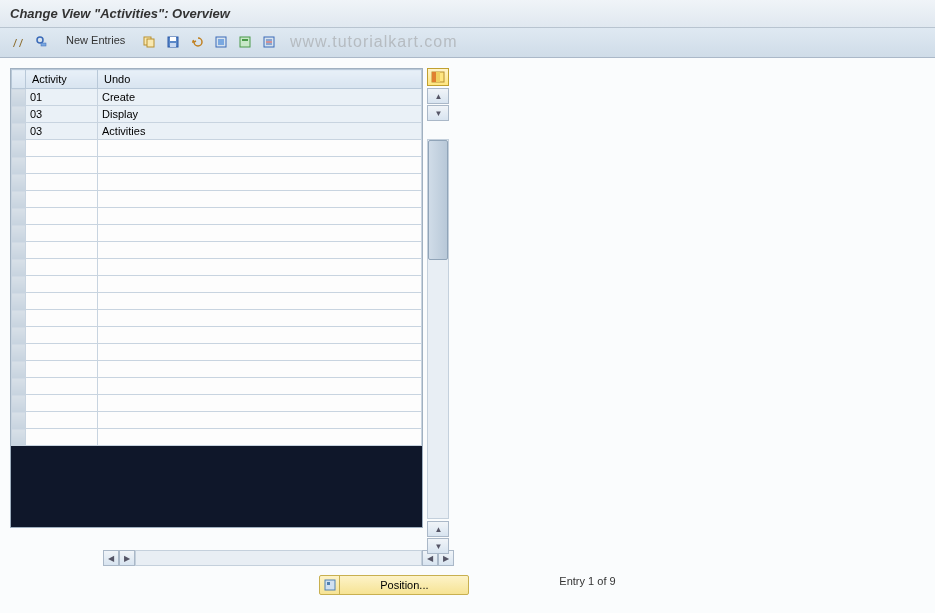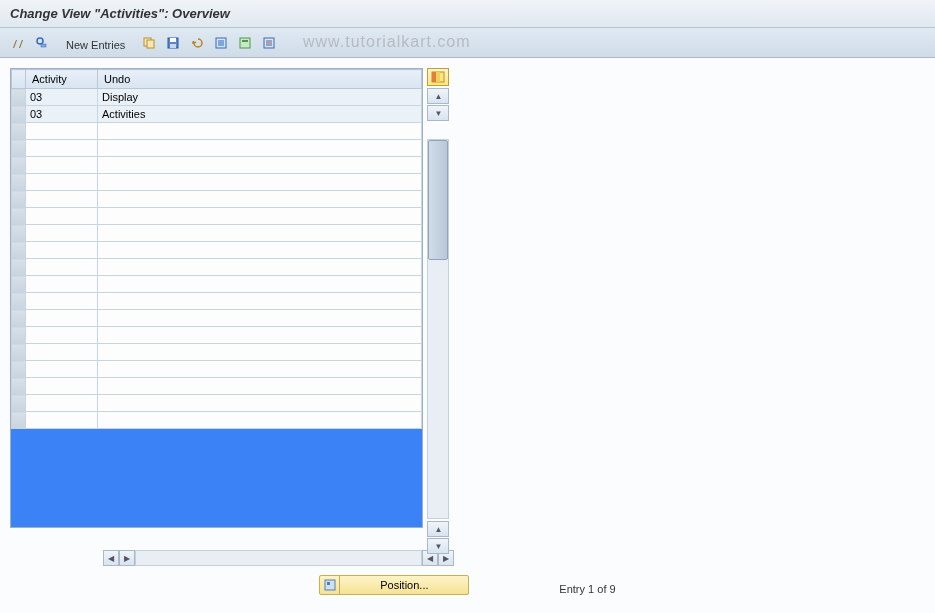--- a/index.html
+++ b/index.html
@@ -23,21 +23,21 @@
       font-size: 13px;
       font-weight: bold;
       font-style: italic;
       color: #333;
     }
     .toolbar {
       background: linear-gradient(to bottom, #dfe9f2, #cfdce8);
       border-bottom: 1px solid #aab8c8;
       padding: 4px 8px;
       display: flex;
-      align-items: flex-end;
+      align-items: flex-start;
       gap: 4px;
       height: 30px;
       position: relative;
     }
     .toolbar-btn {
       width: 20px;
       height: 20px;
       display: inline-flex;
       align-items: center;
       justify-content: center;
@@ -53,36 +53,35 @@
     }
     .watermark {
       position: absolute;
       left: 290px;
       top: 5px;
       font-size: 16px;
       color: rgba(150,150,150,0.5);
       font-weight: normal;
       pointer-events: none;
       letter-spacing: 1px;
-      margin-left: 13px;
     }
     .content-area {
       padding: 10px;
       position: relative;
       height: 505px;
     }
     .table-container {
       display: flex;
       width: 445px;
       height: 480px;
       position: relative;
     }
     .table-main {
       border: 1px solid #a0b0c0;
-      background: #3b82f6;
+      background: #0f172a;
       width: 420px;
       height: 460px;
       overflow: hidden;
     }
     .grid-table {
       border-collapse: collapse;
       width: 100%;
     }
     .grid-table th {
       background: linear-gradient(to bottom, #e8f0f8, #d8e4f0);
@@ -184,21 +183,21 @@
       font-size: 8px;
       color: #556;
       cursor: pointer;
     }
     .footer {
       position: absolute;
       bottom: 18px;
       left: 0;
       width: 100%;
       display: flex;
-      align-items: flex-end;
+      align-items: flex-start;
       justify-content: center;
       gap: 90px;
     }
     .position-btn {
       display: flex;
       align-items: center;
       background: linear-gradient(to bottom, #fdf3c8, #f6e394);
       border: 1px solid #c8b050;
       border-radius: 2px;
       height: 20px;
@@ -291,20 +290,25 @@
     <div class="table-main">
       <table class="grid-table" id="grid-table">
         <thead>
           <tr>
             <th class="sel-header"></th>
             <th style="width:72px">Activity</th>
             <th>Undo</th>
           </tr>
         </thead>
         <tbody id="grid-body">
+            <tr>
+              <td class="sel-col"></td>
+              <td class="activity-col">01</td>
+              <td class="name-col">Create</td>
+            </tr>
             <tr>
               <td class="sel-col"></td>
               <td class="activity-col">03</td>
               <td class="name-col">Display</td>
             </tr>
             <tr>
               <td class="sel-col"></td>
               <td class="activity-col">03</td>
               <td class="name-col">Activities</td>
             </tr>

